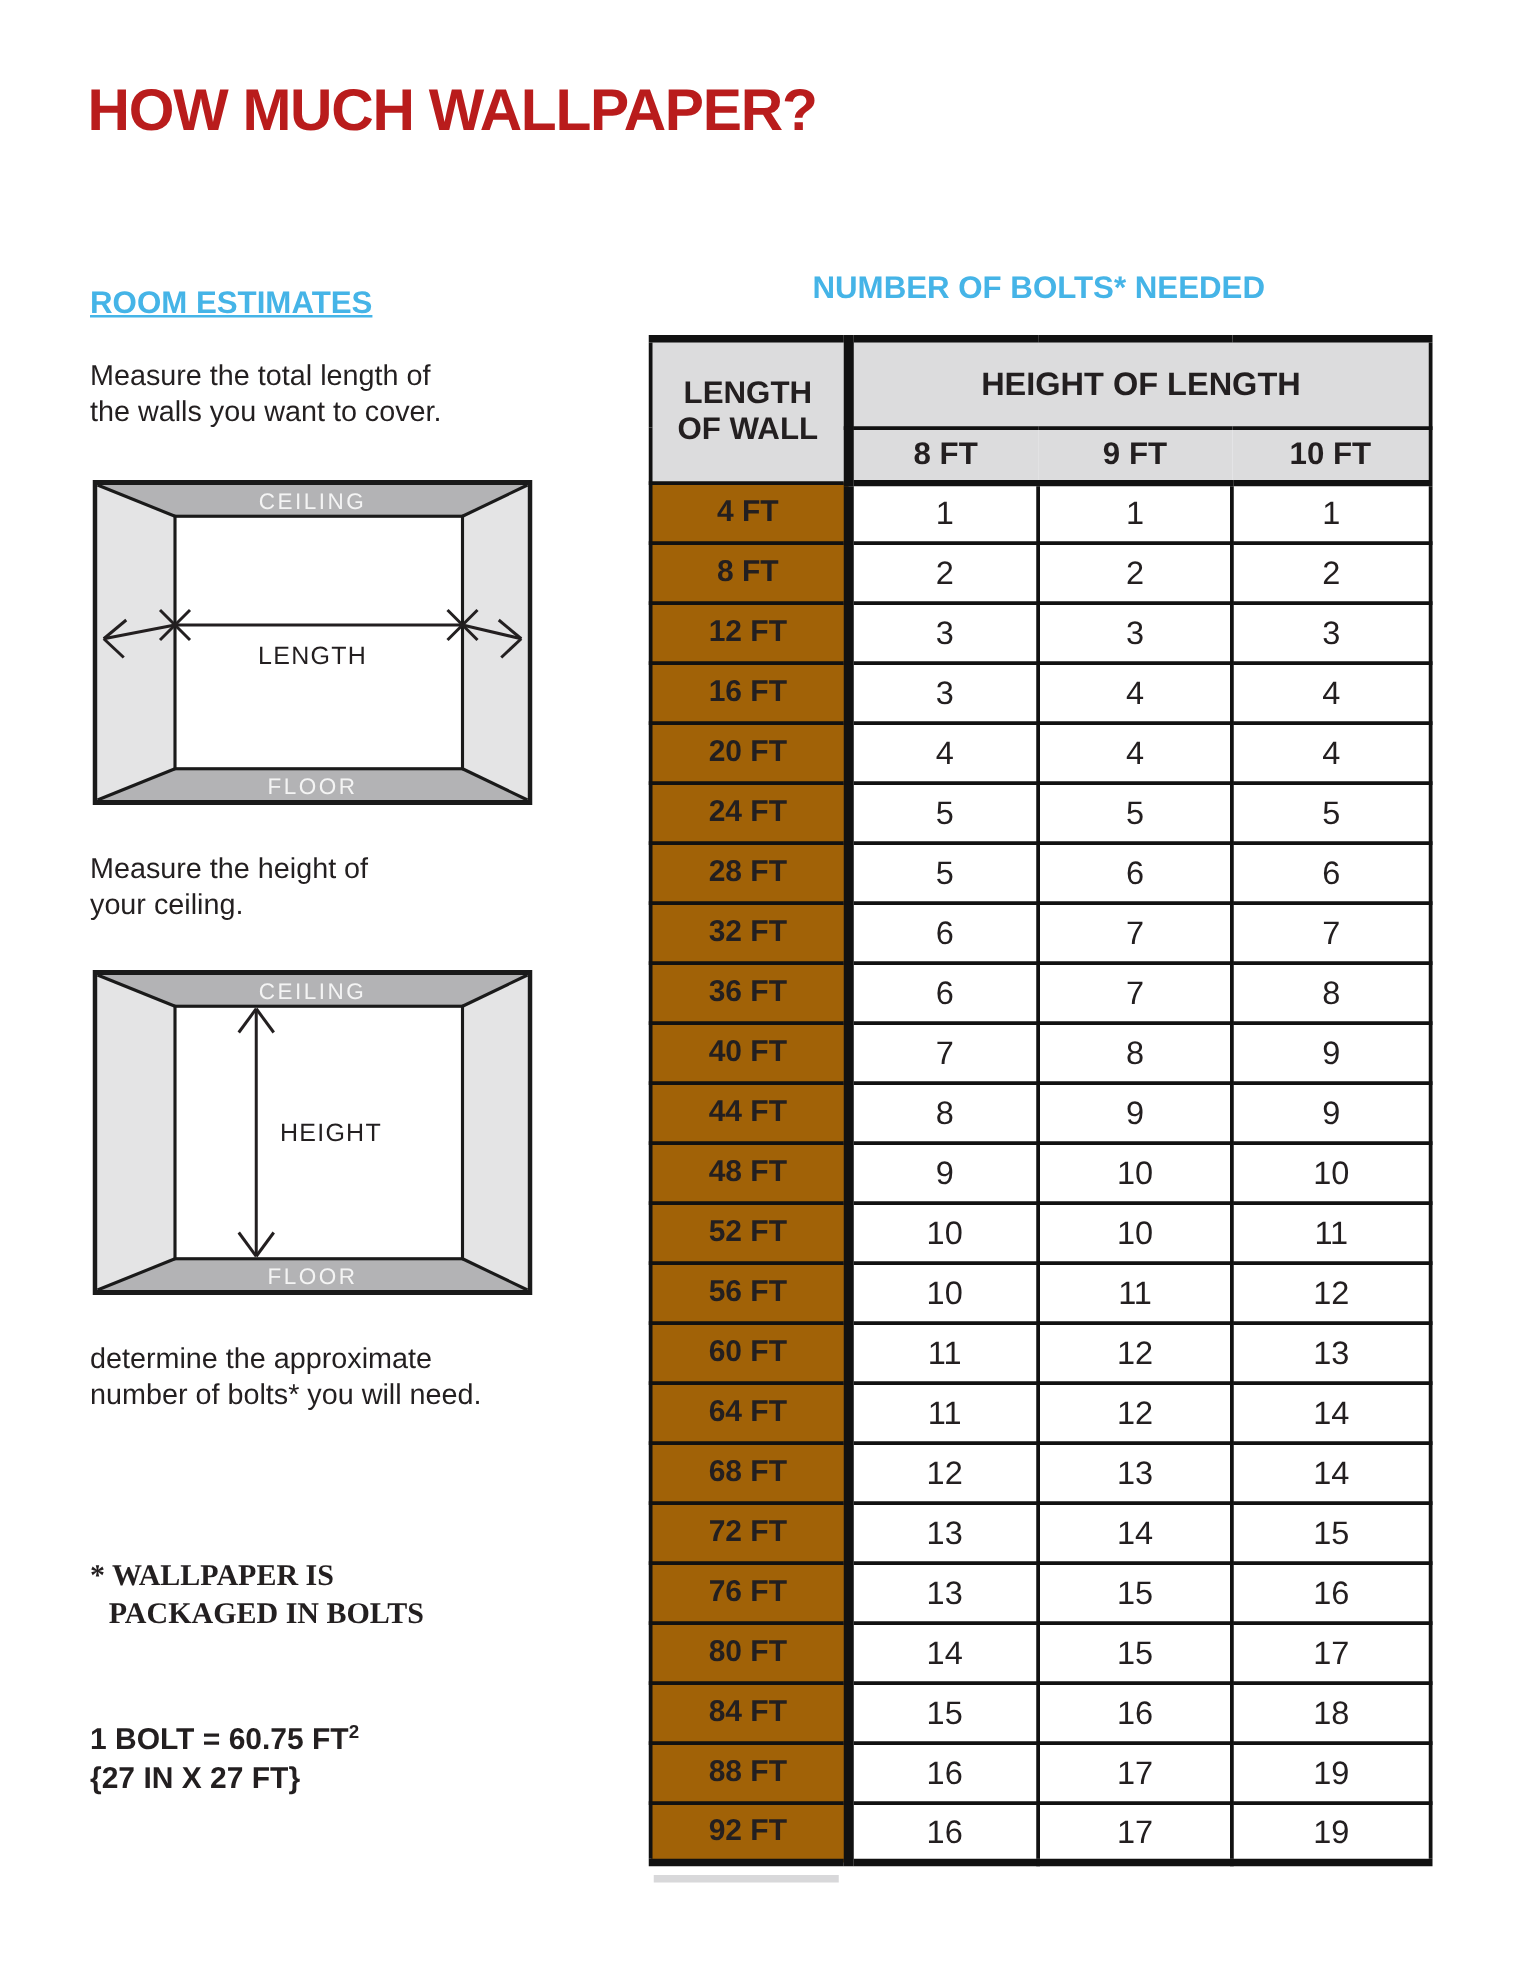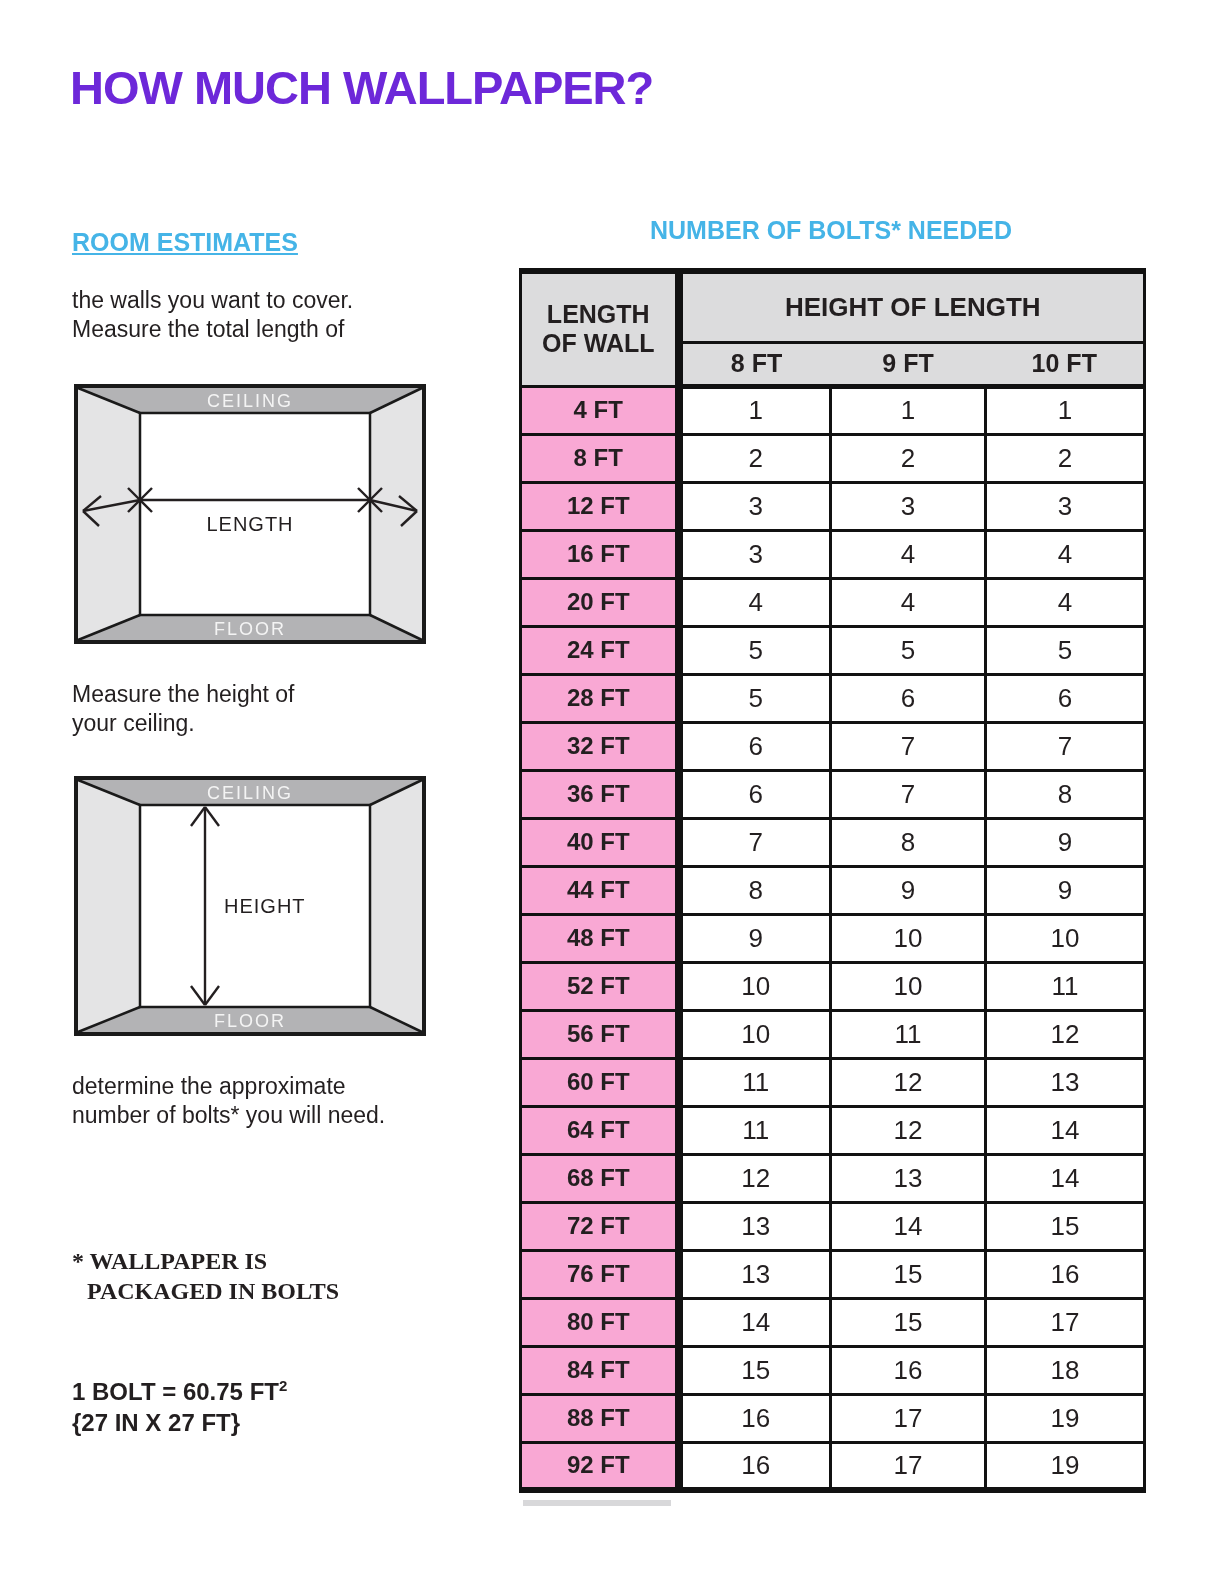--- a/index.html
+++ b/index.html
@@ -9,21 +9,21 @@
     font-family: "Liberation Sans", "DejaVu Sans", sans-serif;
     color: #231f20;
     position: relative;
     overflow: hidden;
   }
   .page { position: absolute; inset: 0; }
 
   .page-title {
     position: absolute; left: 70px; top: 60px;
     font-size: 47px; font-weight: bold; letter-spacing: -1px;
-    color: #6d28d9;
+    color: #b91c1c;
     white-space: nowrap;
   }
 
   .section-heading {
     position: absolute;
     font-size: 25px; font-weight: bold;
     color: #45b4e7;
     white-space: nowrap;
   }
   .room-estimates-heading { left: 72px; top: 228px; text-decoration: underline; }
@@ -83,21 +83,21 @@
     border-bottom: 3px solid #111111;
   }
   tr.subheader-row th {
     font-size: 25px; font-weight: bold;
     height: 44px;
     border-left: none; border-right: none;
     border-bottom: 5px solid #111111;
   }
   tbody th.rowhead {
     font-size: 24px; font-weight: bold;
-    background: #f9a8d4;
+    background: #a16207;
     border-right: 8px solid #111111;
   }
   tbody tr { height: 48px; }
   tbody td {
     font-size: 26px; font-weight: normal;
     background: #ffffff;
   }
   .table-shadow {
     position: absolute; left: 523px; top: 1500px;
     width: 148px; height: 6px; background: #d8d8da;
@@ -108,22 +108,22 @@
 
 <div class="page">
 
   <h1 class="page-title">HOW MUCH WALLPAPER?</h1>
 
   <div class="section-heading room-estimates-heading">ROOM ESTIMATES</div>
 
   <div class="section-heading table-heading">NUMBER OF BOLTS* NEEDED</div>
 
   <div class="para para-1">
+    <div>Measure the total length of</div>
     <div>the walls you want to cover.</div>
-    <div>Measure the total length of</div>
   </div>
 
   <div class="diagram diagram-1">
     <svg viewBox="0 0 352 260">
       <rect x="2" y="2" width="348" height="256" fill="#ffffff" stroke="#1a1a1a" stroke-width="4"></rect>
       <polygon points="4,4 348,4 296,29 66,29" fill="#b3b3b5"></polygon>
       <polygon points="66,231 296,231 348,256 4,256" fill="#b3b3b5"></polygon>
       <polygon points="4,4 66,29 66,231 4,256" fill="#e4e4e5"></polygon>
       <polygon points="348,4 296,29 296,231 348,256" fill="#e4e4e5"></polygon>
       <rect x="66" y="29" width="230" height="202" fill="#ffffff" stroke="#1a1a1a" stroke-width="2.5"></rect>

